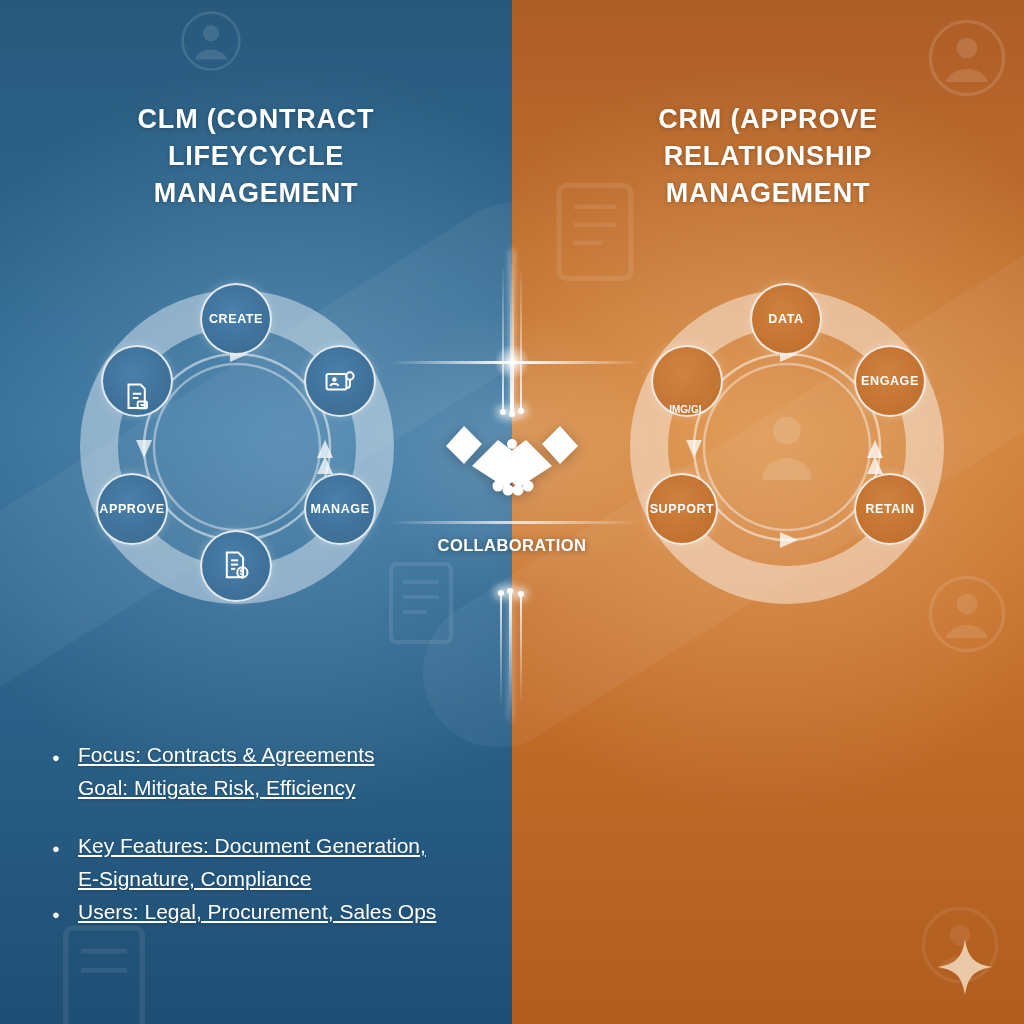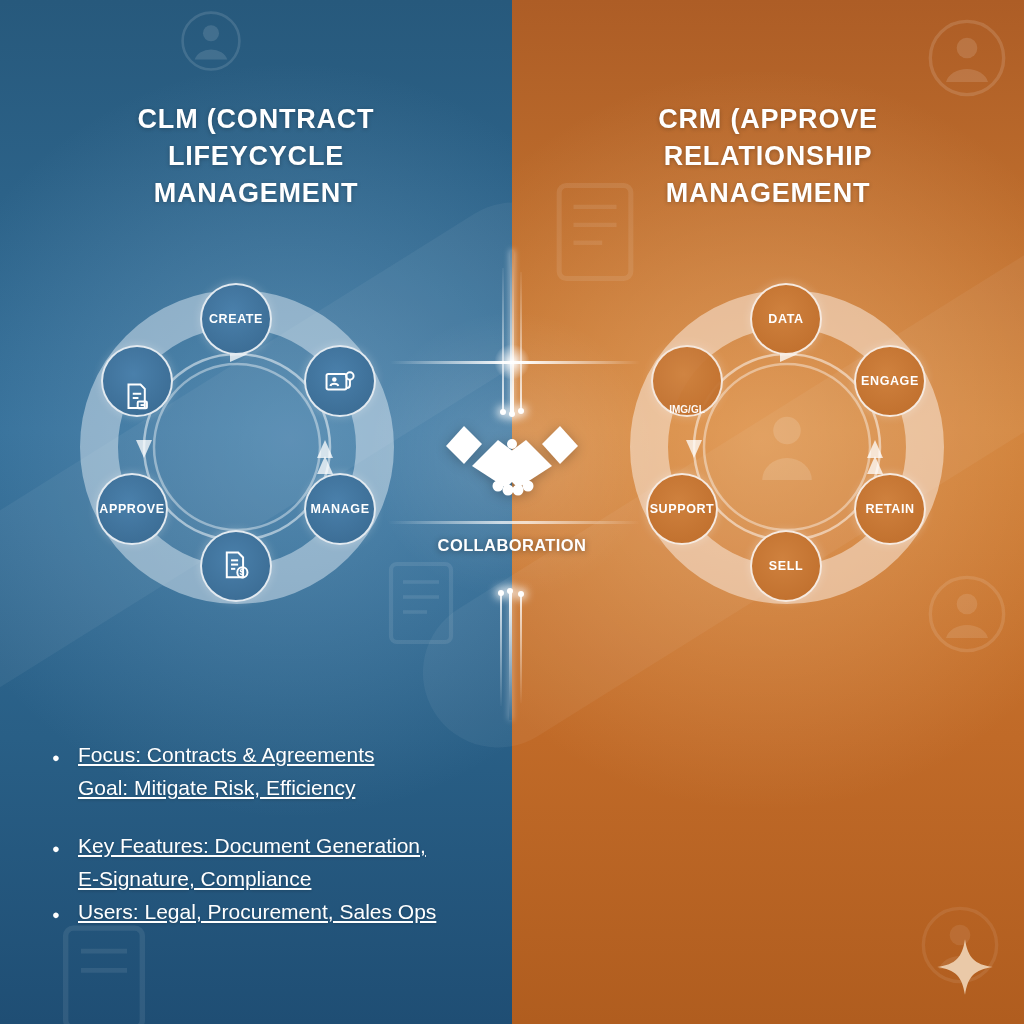--- a/index.html
+++ b/index.html
@@ -254,23 +254,20 @@
       </svg>
       <div class="node n-top">
           <span>DATA</span>
         </div>
       <div class="node n-tr">
           <span>ENGAGE</span>
         </div>
       <div class="node n-br">
           <span>RETAIN</span>
         </div>
-      <div class="node n-bot">
-          <span>SELL</span>
-        </div>
       <div class="node n-bl">
           <span>SUPPORT</span>
         </div>
       <div class="node n-tl garbled">
           <span>IMG/GL</span>
         </div>
     </div>
 
     <svg class="sparkle" style="left:424px; top:938px;" viewBox="0 0 100 100">
       <path d="M50 2 C55 34 66 45 98 50 C66 55 55 66 50 98 C45 66 34 55 2 50 C34 45 45 34 50 2 Z" fill="#eac9a8"></path>

